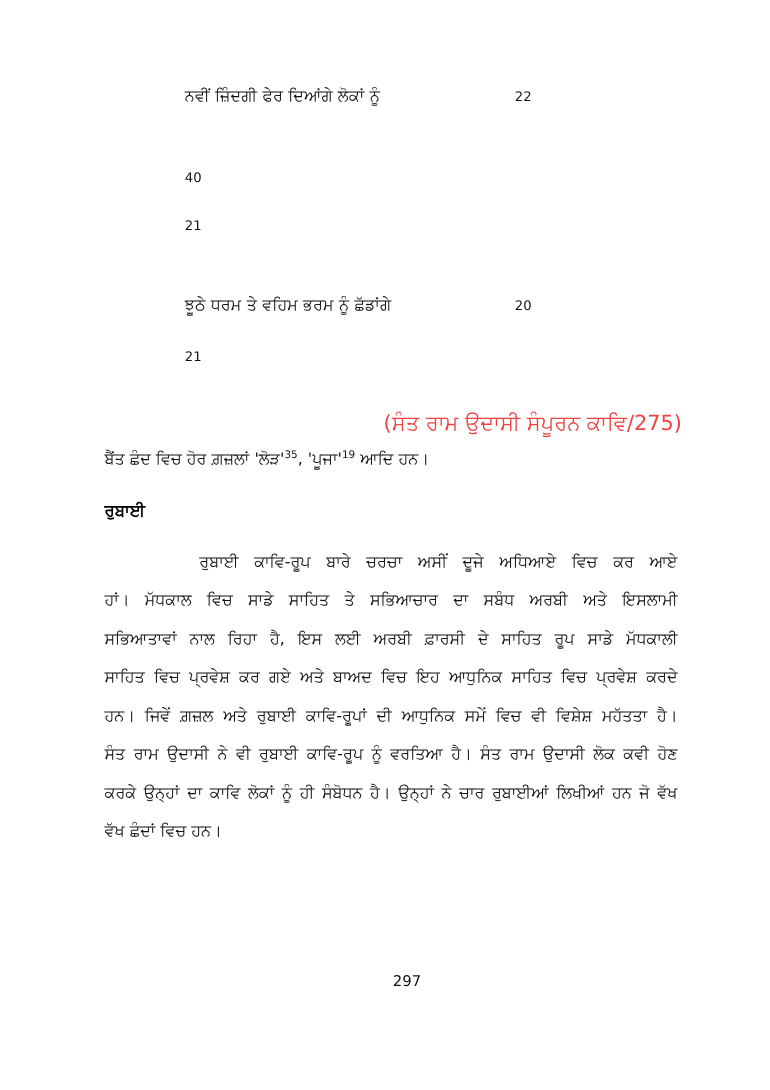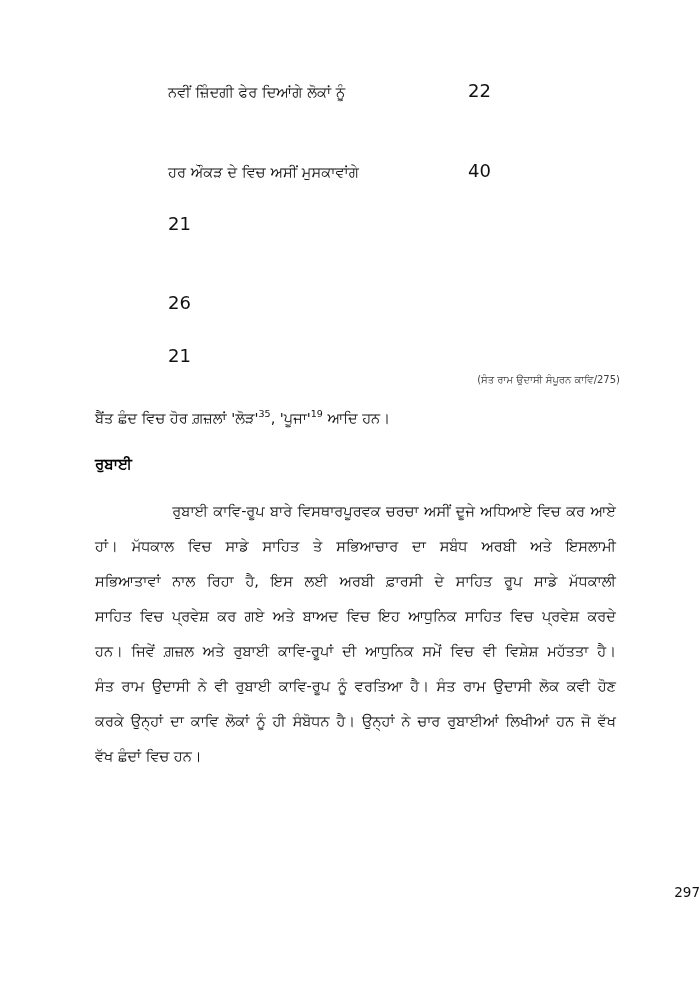--- a/index.html
+++ b/index.html
@@ -37,34 +37,34 @@
     color: #111111;
     white-space: nowrap;
   }
   .verse-text {
     flex: 0 0 auto;
     width: 300px;
     letter-spacing: 0.1px;
   }
   .verse-num {
     flex: 0 0 auto;
-    font-size: 18px;
+    font-size: 12px;
     color: #111111;
   }
   .gap-lg { height: 54px; }
   .gap-md { height: 27px; }
   .gap-xl { height: 53px; }
 
   
   .citation {
     position: absolute;
     top: 374px;
     right: 80px;
-    font-size: 10px;
-    color: #404040;
+    font-size: 19px;
+    color: #ef4444;
     white-space: nowrap;
   }
 
   
   .note-line {
     position: absolute;
     left: 95px;
     top: 410px;
     width: 520px;
     font-size: 14.5px;
@@ -116,48 +116,48 @@
   .body-line.last {
     justify-content: flex-start;
   }
 
   
   .page-number {
     position: absolute;
     left: 0;
     right: 0;
     top: 884px;
-    text-align: right;
+    text-align: center;
     font-size: 13.5px;
     color: #111111;
     margin-left: 40px;
   }
 </style>
 </head>
 <body>
 
 <div class="page">
 
   <div class="verse-block">
       <div class="verse-row">
         <span class="verse-text">ਨਵੀਂ ਜ਼ਿੰਦਗੀ ਫੇਰ ਦਿਆਂਗੇ ਲੋਕਾਂ ਨੂੰ</span>
         <span class="verse-num">22</span>
       </div>
       <div class="gap-lg"></div>
       <div class="verse-row">
-        <span class="verse-text">ਹਰ ਔਕੜ ਦੇ ਵਿਚ ਅਸੀਂ ਮੁਸਕਾਵਾਂਗੇ</span>
         <span class="verse-num">40</span>
       </div>
       <div class="gap-md"></div>
       <div class="verse-row">
         <span class="verse-num">21</span>
       </div>
       <div class="gap-xl"></div>
       <div class="verse-row">
-        <span class="verse-num">26</span>
+        <span class="verse-text">ਝੂਠੇ ਧਰਮ ਤੇ ਵਹਿਮ ਭਰਮ ਨੂੰ ਛੱਡਾਂਗੇ</span>
+        <span class="verse-num">20</span>
       </div>
       <div class="gap-md"></div>
       <div class="verse-row">
         <span class="verse-num">21</span>
       </div>
     </div>
 
   <div class="citation">(ਸੰਤ ਰਾਮ ਉਦਾਸੀ ਸੰਪੂਰਨ ਕਾਵਿ/275)</div>
 
   <div class="note-line">
@@ -165,21 +165,20 @@
   </div>
 
   <div class="section-heading">ਰੁਬਾਈ</div>
 
   <div class="body-para">
       <div class="body-line justify">
         <span class="indent"></span>
         <span>ਰੁਬਾਈ</span>
         <span>ਕਾਵਿ-ਰੂਪ</span>
         <span>ਬਾਰੇ</span>
-        <span>ਵਿਸਥਾਰਪੂਰਵਕ</span>
         <span>ਚਰਚਾ</span>
         <span>ਅਸੀਂ</span>
         <span>ਦੂਜੇ</span>
         <span>ਅਧਿਆਏ</span>
         <span>ਵਿਚ</span>
         <span>ਕਰ</span>
         <span>ਆਏ</span>
       </div>
       <div class="body-line justify">
         <span>ਹਾਂ।</span>

